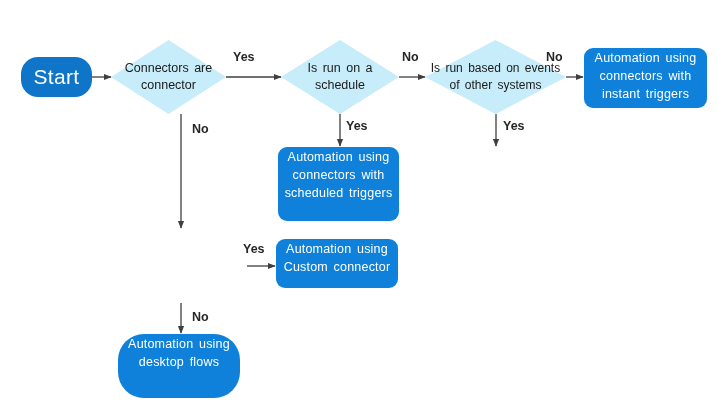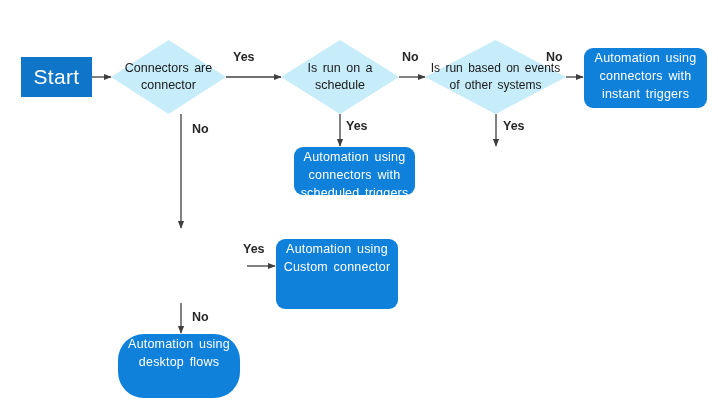--- a/index.html
+++ b/index.html
@@ -19,20 +19,21 @@
   .term {
     position: absolute;
     background: #0f75c9;
     color: #ffffff;
     display: flex;
     align-items: center;
     justify-content: center;
     font-size: 21px;
     letter-spacing: 0.3px;
     box-sizing: border-box;
+    border-radius: 17px;
   }
   
   .proc {
     position: absolute;
     background: #1081db;
     color: #ffffff;
     border-radius: 9px;
     display: flex;
     align-items: flex-start;
     justify-content: center;
@@ -149,27 +150,27 @@
 
   <div class="dec" style="left:425px; top:40px; width:141px; height:74px;">
     <div class="shape"></div>
     <div class="txt" style="font-size:12px;">Is run based on events of other systems</div>
   </div>
 
   <div class="proc" style="left:584px; top:48px; width:123px; height:60px;">
     <span>Automation using connectors with instant triggers</span>
   </div>
 
-  <div class="proc" style="left:294px; top:147px; width:121px; height:48px;">
+  <div class="proc" style="left:278px; top:147px; width:121px; height:74px;">
     <span>Automation using connectors with scheduled triggers</span>
   </div>
 
 
 
-  <div class="proc" style="left:276px; top:239px; width:122px; height:70px;">
+  <div class="proc" style="left:276px; top:239px; width:122px; height:49px;">
     <span>Automation using Custom connector</span>
   </div>
 
   <div class="proc" style="left:118px; top:334px; width:122px; height:64px;border-radius:26px;">
     <span>Automation using desktop flows</span>
   </div>
 
 </div>
 
 </body></html>

